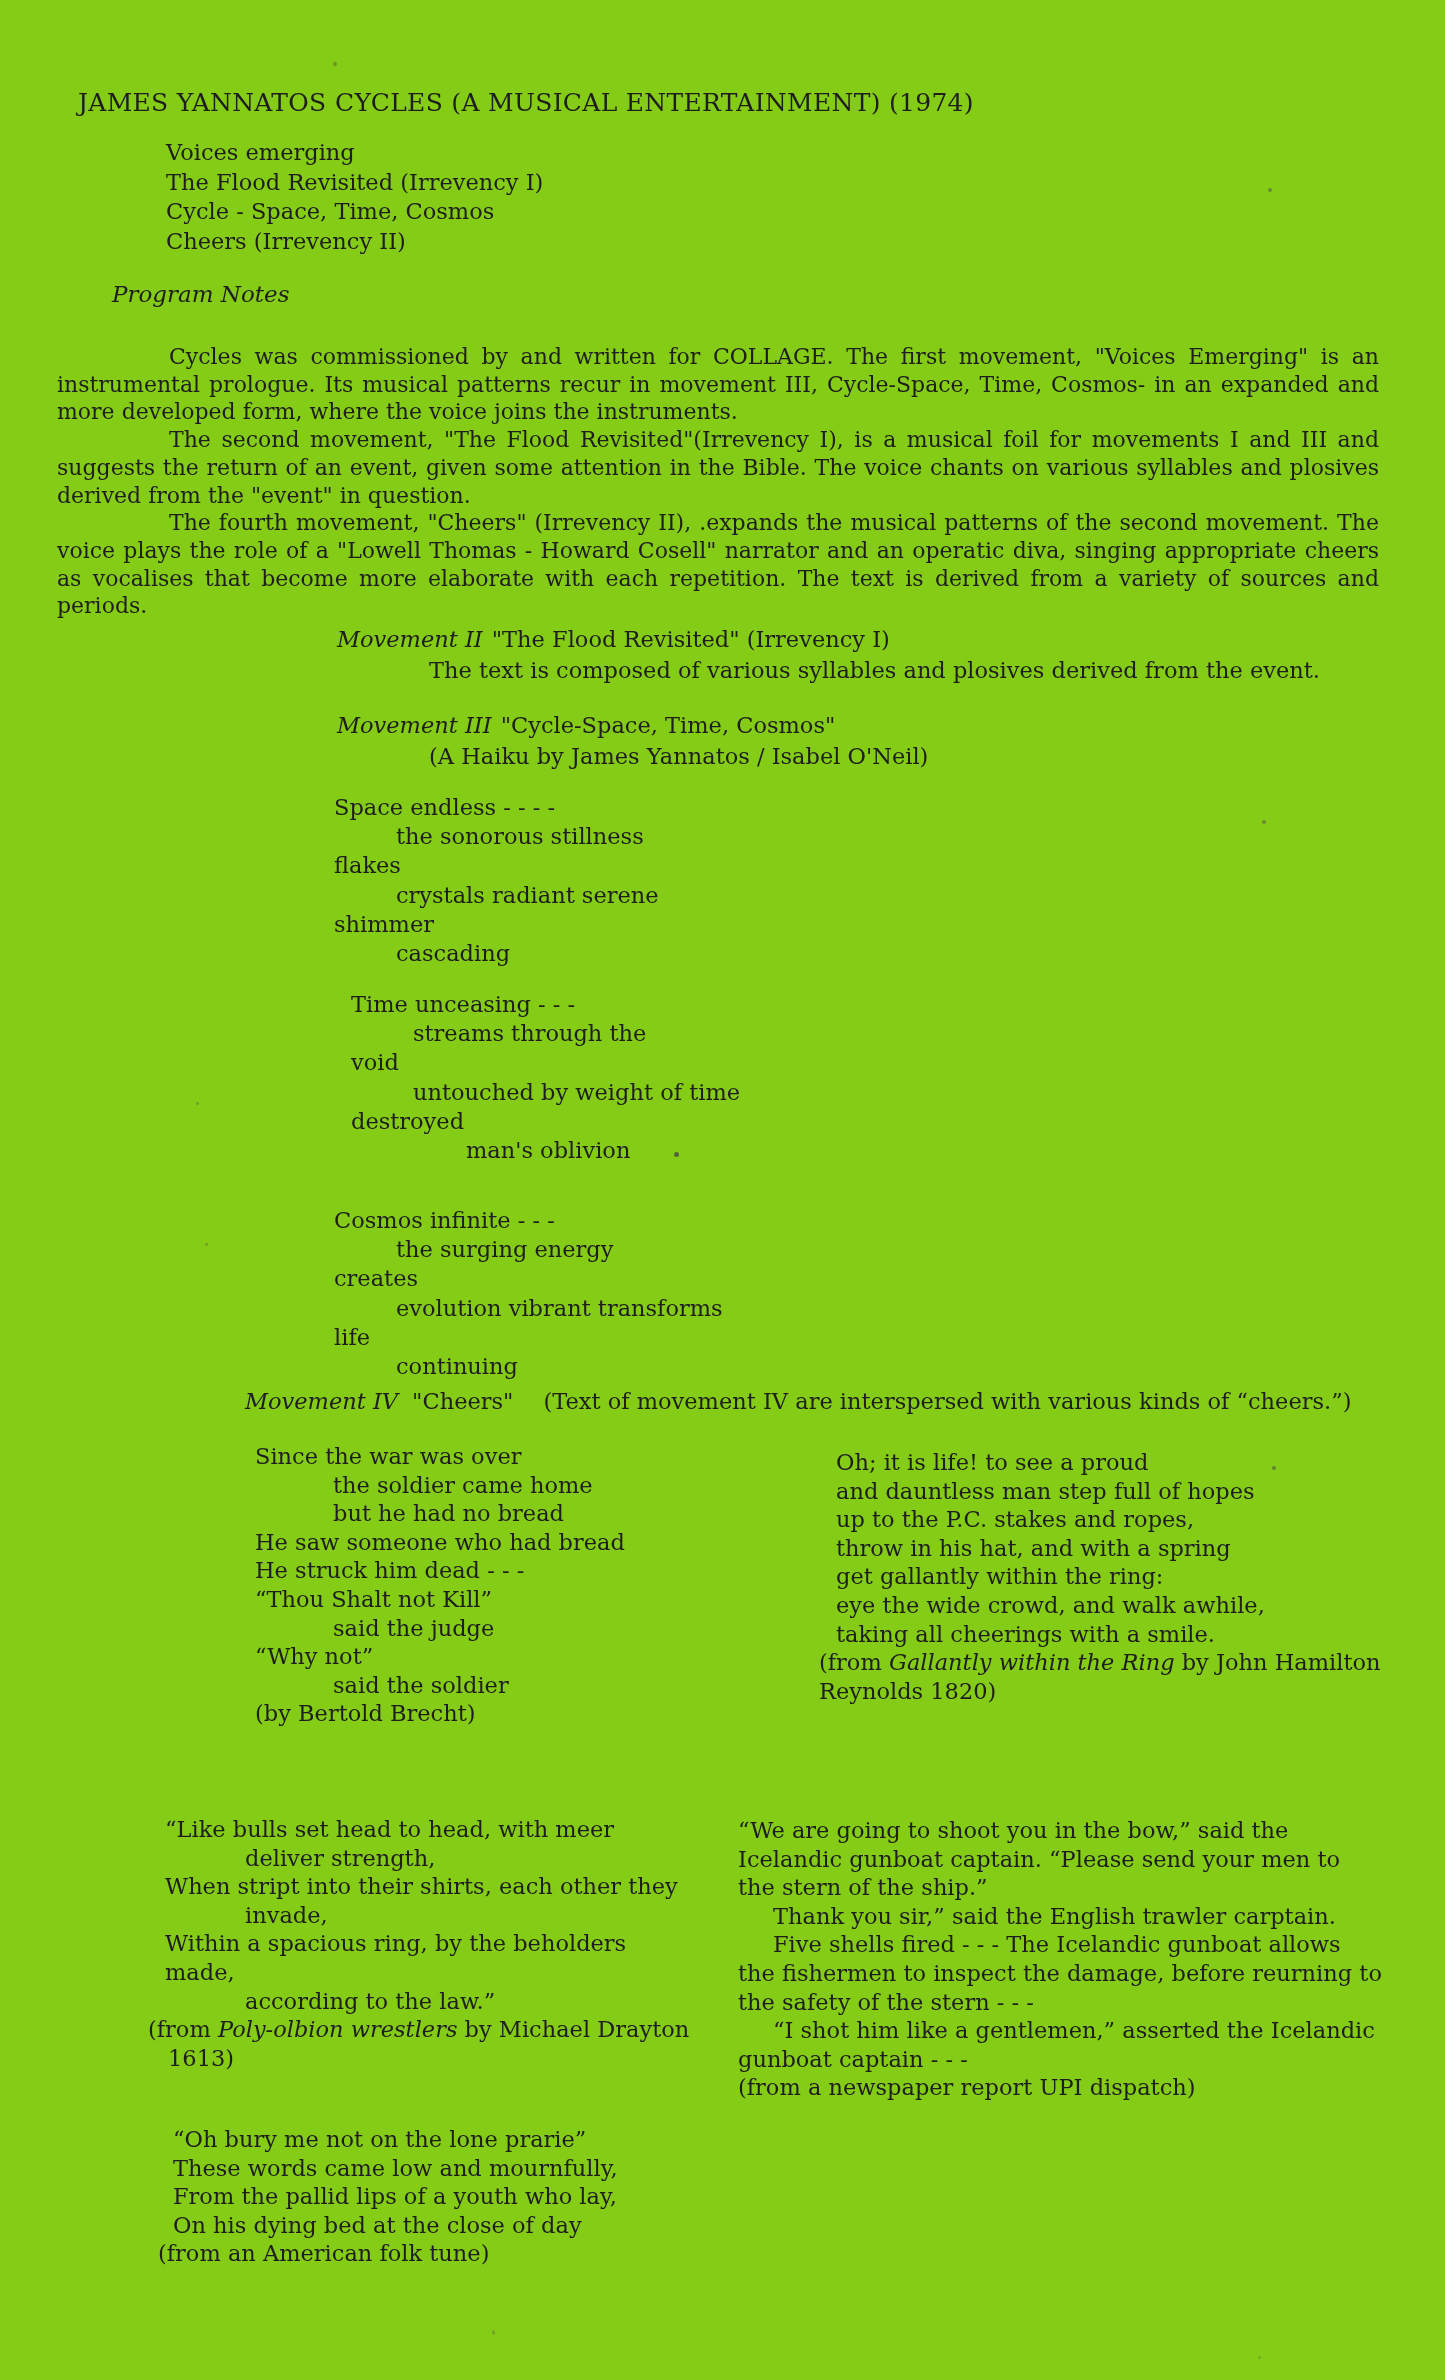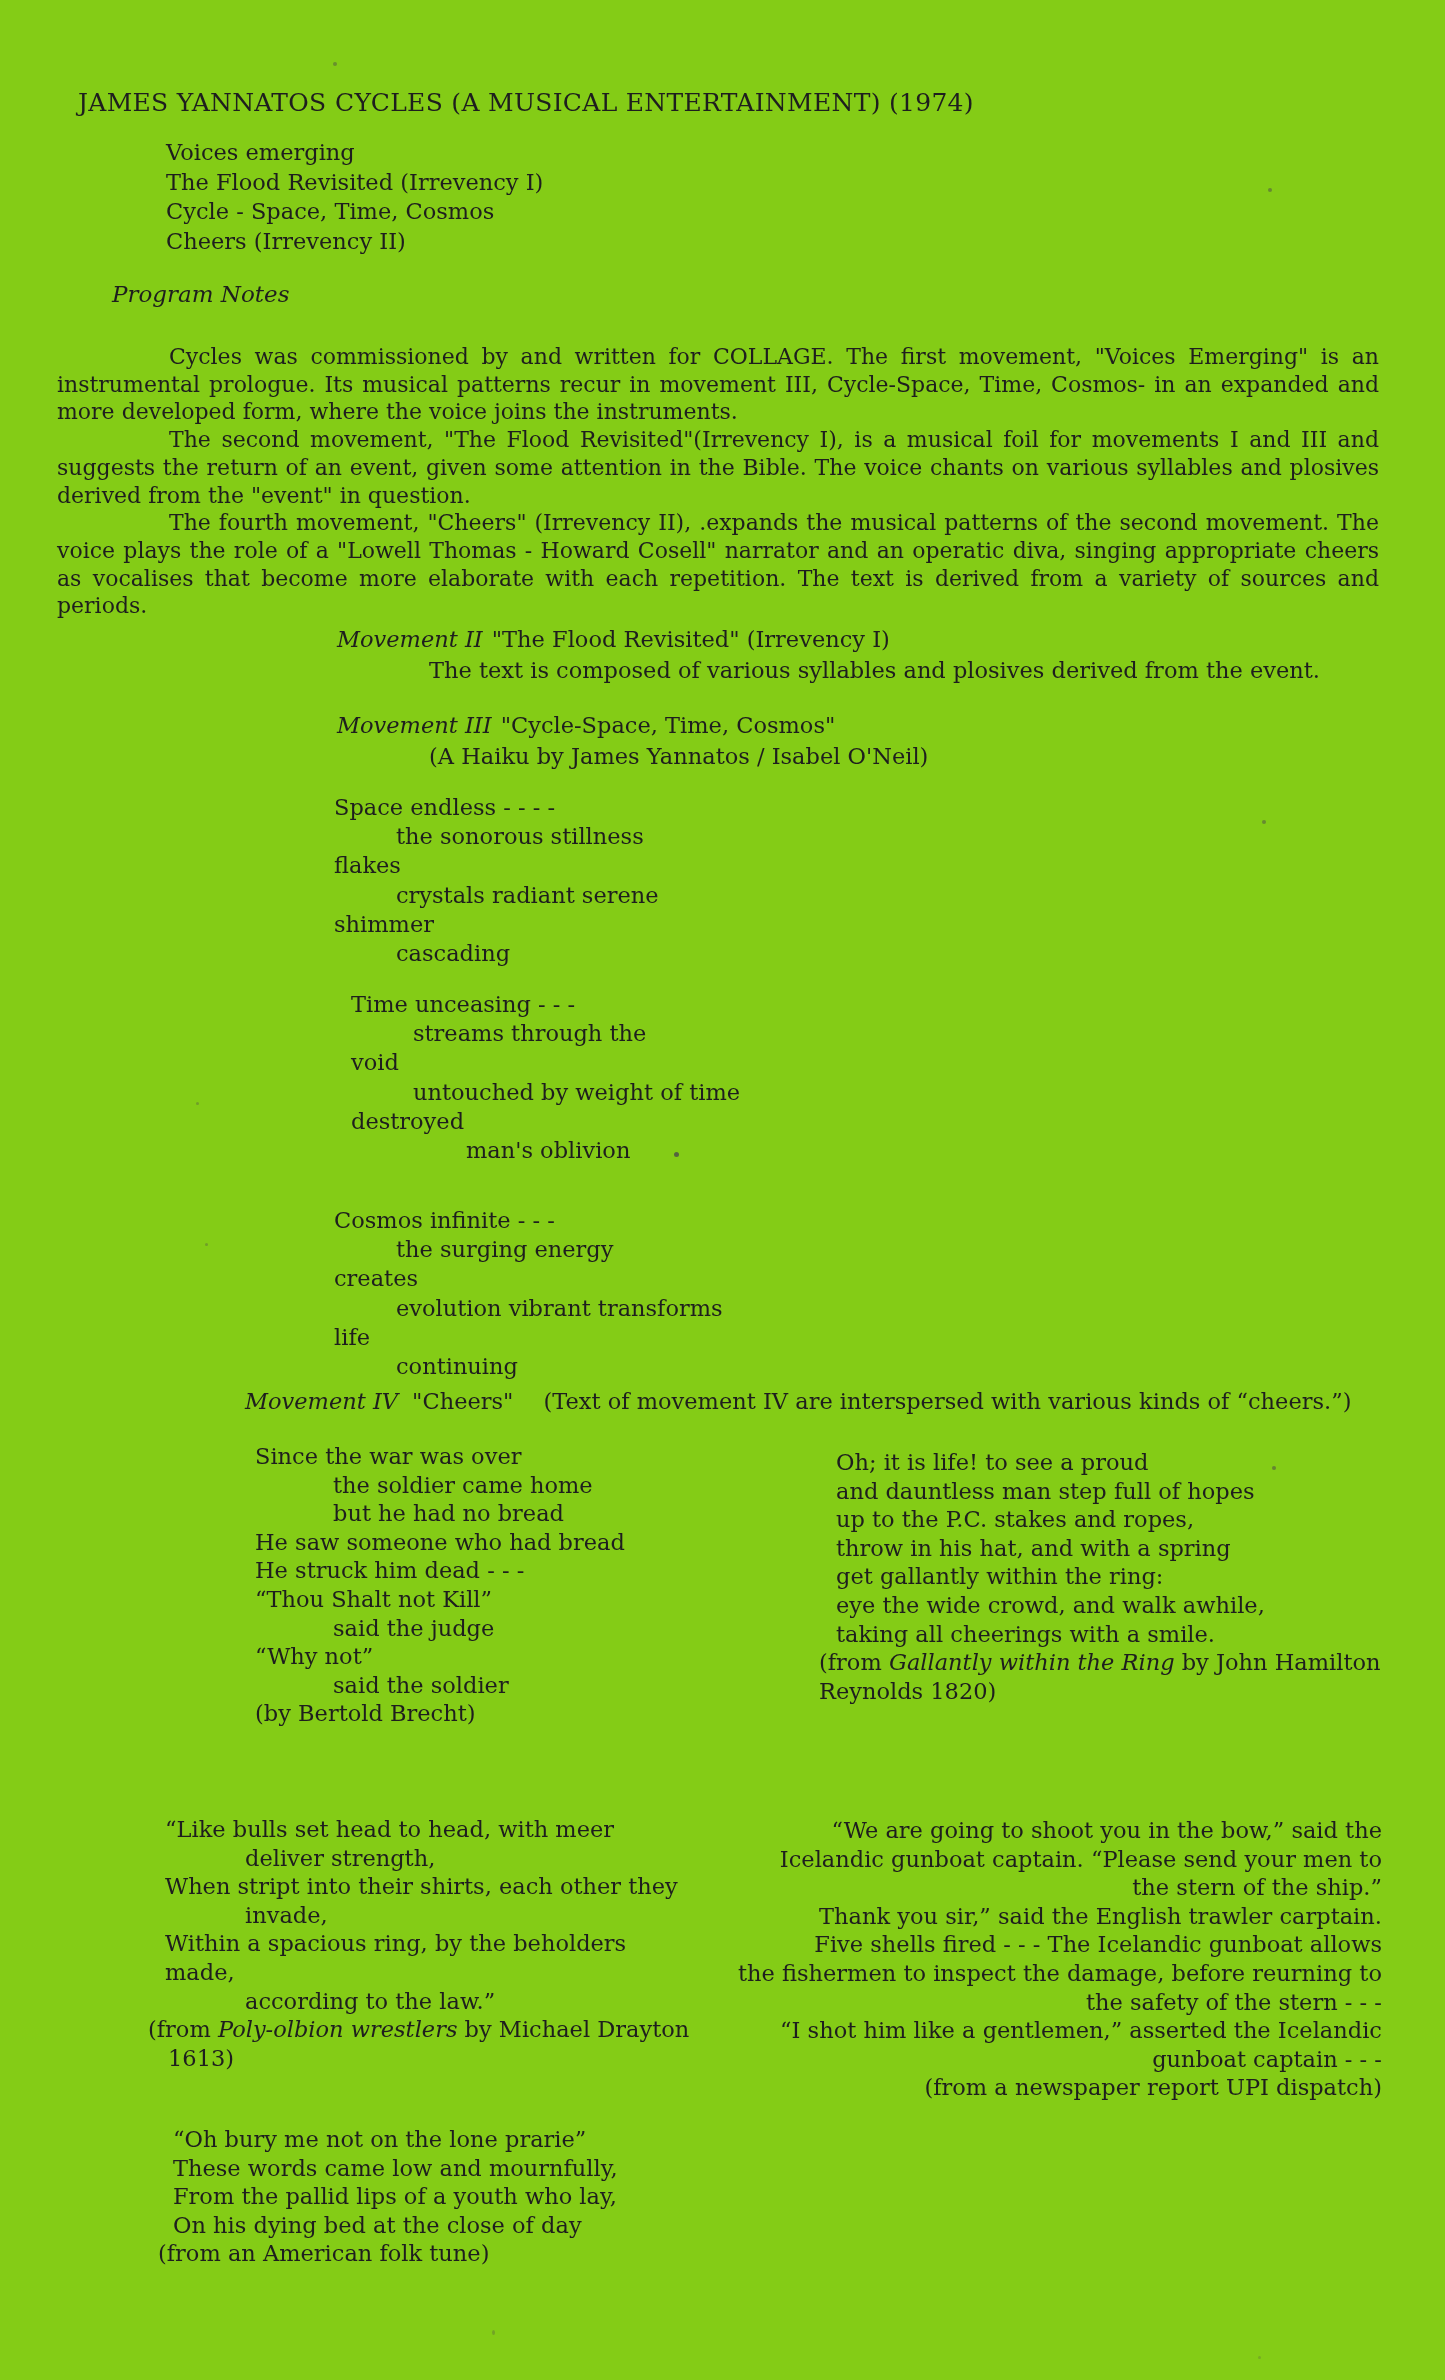--- a/index.html
+++ b/index.html
@@ -281,21 +281,21 @@
 
       <div>
         <span></span><span>(from </span><span class="it">Poly-olbion wrestlers</span><span> by Michael Drayton</span>
       </div>
 
       <div class="ind-2">
         <span>1613)</span><span></span><span class="it"></span><span></span>
       </div>
     </div>
 
-  <div class="abs poem2" style="left:738px; top:1816px;text-align:right; --i1:35px;">
+  <div class="abs poem2" style="left:738px; top:1816px; --i1:35px;">
 
       <div>
         <span>“We are going to shoot you in the bow,” said the</span><span></span><span class="it"></span><span></span>
       </div>
 
       <div>
         <span>Icelandic gunboat captain.  “Please send your men to</span><span></span><span class="it"></span><span></span>
       </div>
 
       <div>

